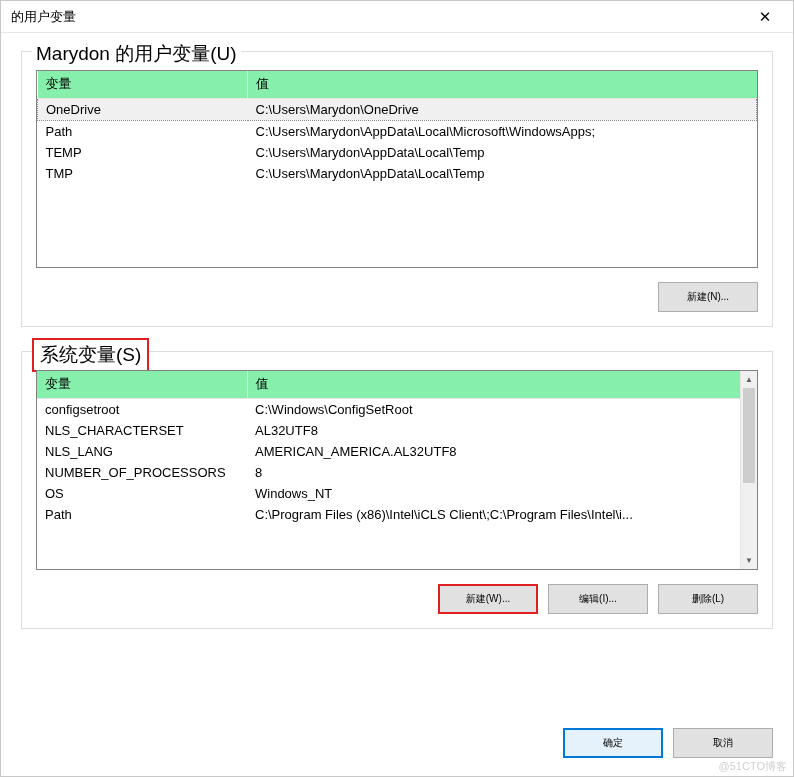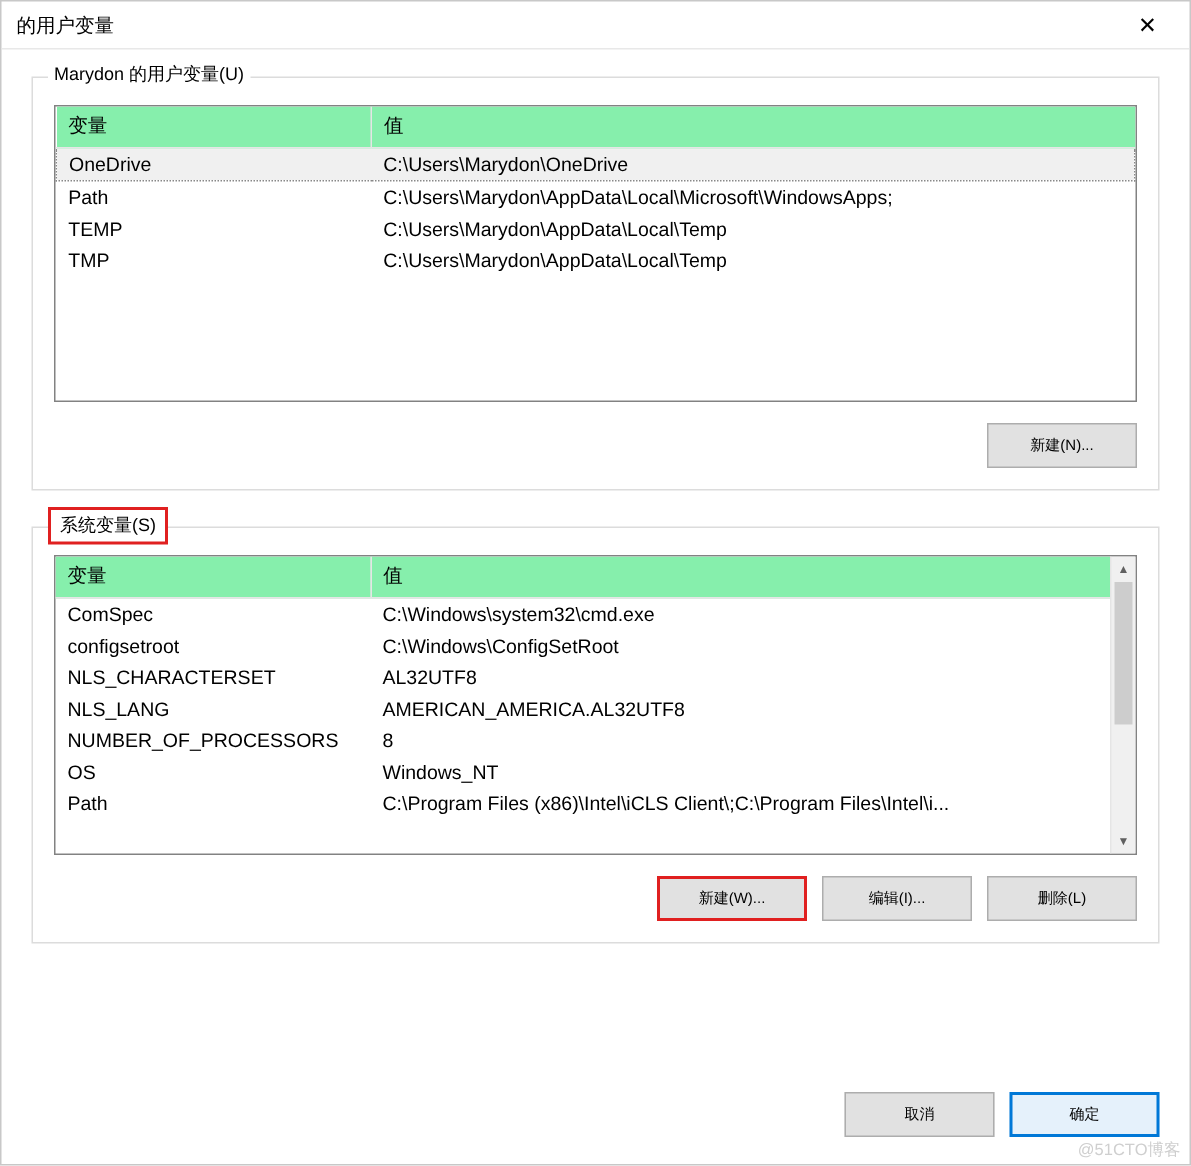--- a/index.html
+++ b/index.html
@@ -35,21 +35,21 @@
       border: 1px solid #dcdcdc;
       padding: 18px 14px 14px 14px;
       margin-bottom: 24px;
     }
     .group-label {
       position: absolute;
       top: -11px;
       left: 10px;
       background: #fff;
       padding: 0 4px;
-      font-size: 12px;
+      font-size: 19px;
       color: #000;
     }
     .highlight-red {
       border: 2px solid #e02020;
       background: #fff;
     }
     .group-label.highlight-red {
       padding: 2px 6px;
       top: -14px;
     }
@@ -213,24 +213,20 @@
             <col>
           </colgroup>
         <thead>
           <tr>
             <th>变量</th>
             <th>值</th>
           </tr>
         </thead>
         <tbody>
           <tr>
-            <td>ComSpec</td>
-            <td>C:\Windows\system32\cmd.exe</td>
-          </tr>
-          <tr>
             <td>configsetroot</td>
             <td>C:\Windows\ConfigSetRoot</td>
           </tr>
           <tr>
             <td>NLS_CHARACTERSET</td>
             <td>AL32UTF8</td>
           </tr>
           <tr>
             <td>NLS_LANG</td>
             <td>AMERICAN_AMERICA.AL32UTF8</td>
@@ -258,17 +254,17 @@
     <div class="buttons-row">
       <button class="btn highlight-red">新建(W)...</button>
       <button class="btn">编辑(I)...</button>
       <button class="btn">删除(L)</button>
     </div>
   </div>
 
 </div>
 
 <div class="dialog-buttons">
+  <button class="btn active">确定</button>
   <button class="btn">取消</button>
-  <button class="btn active">确定</button>
 </div>
 
 <div class="watermark">@51CTO博客</div>
 
 </body></html>

